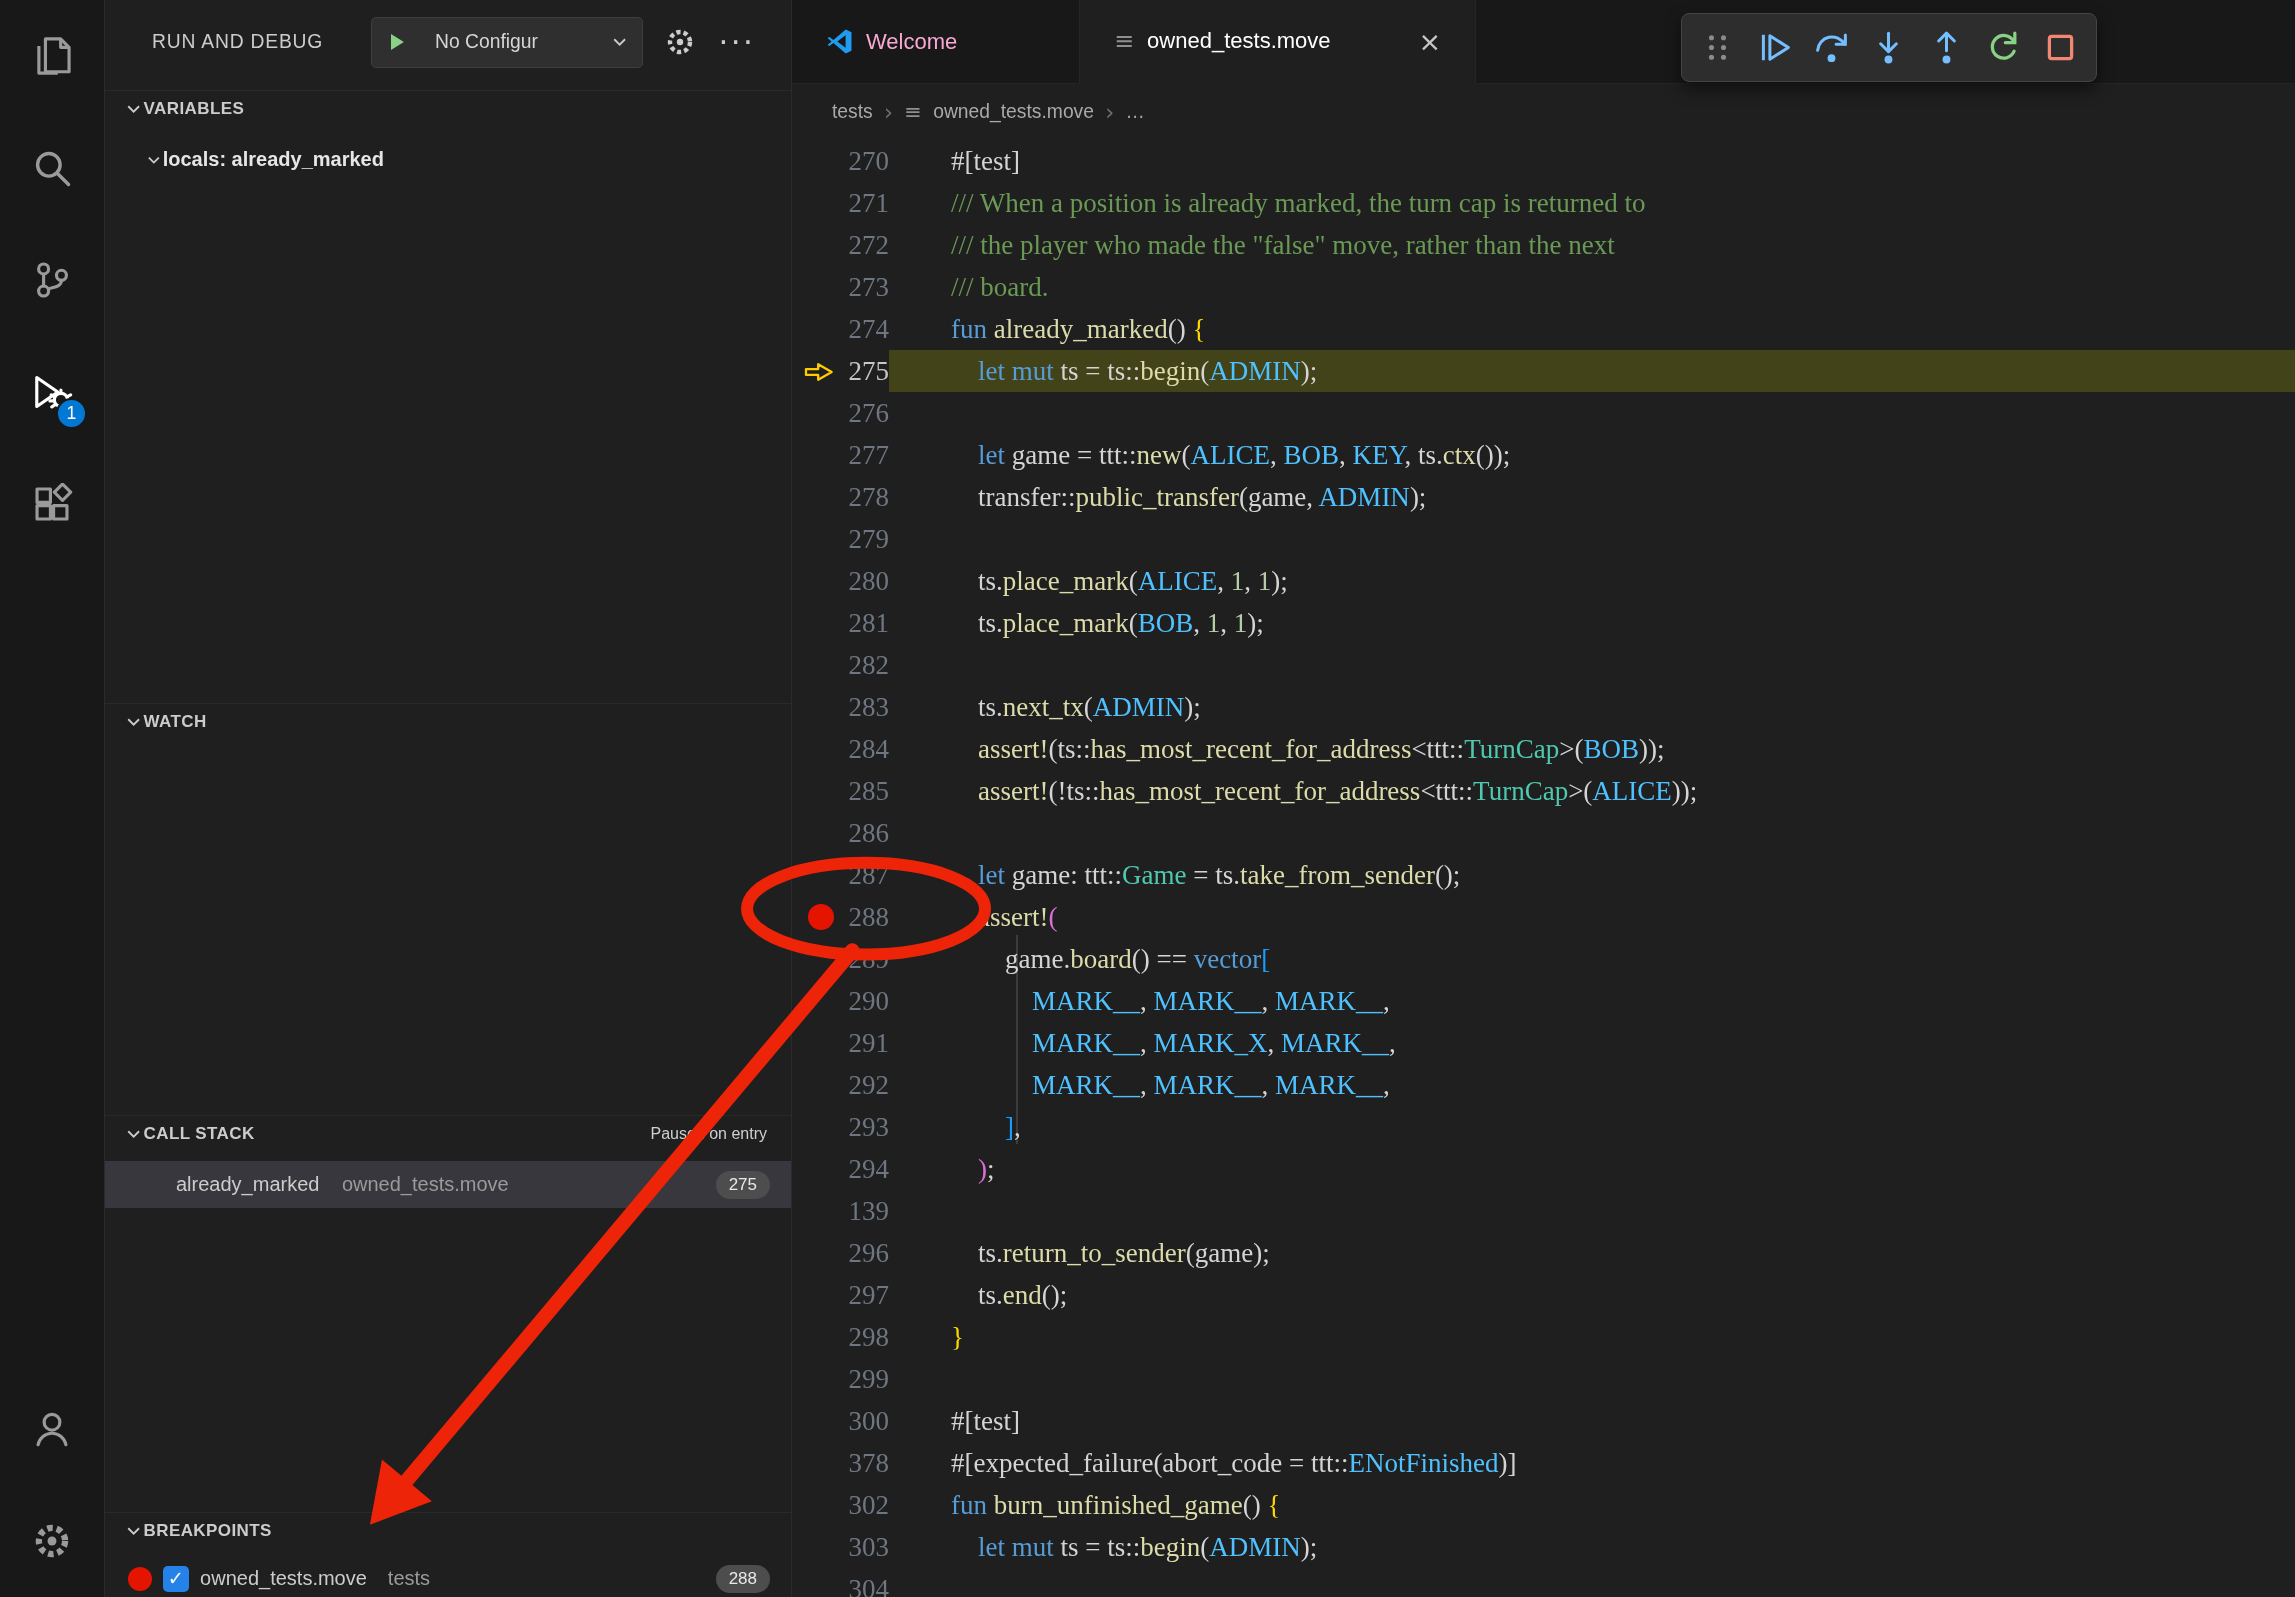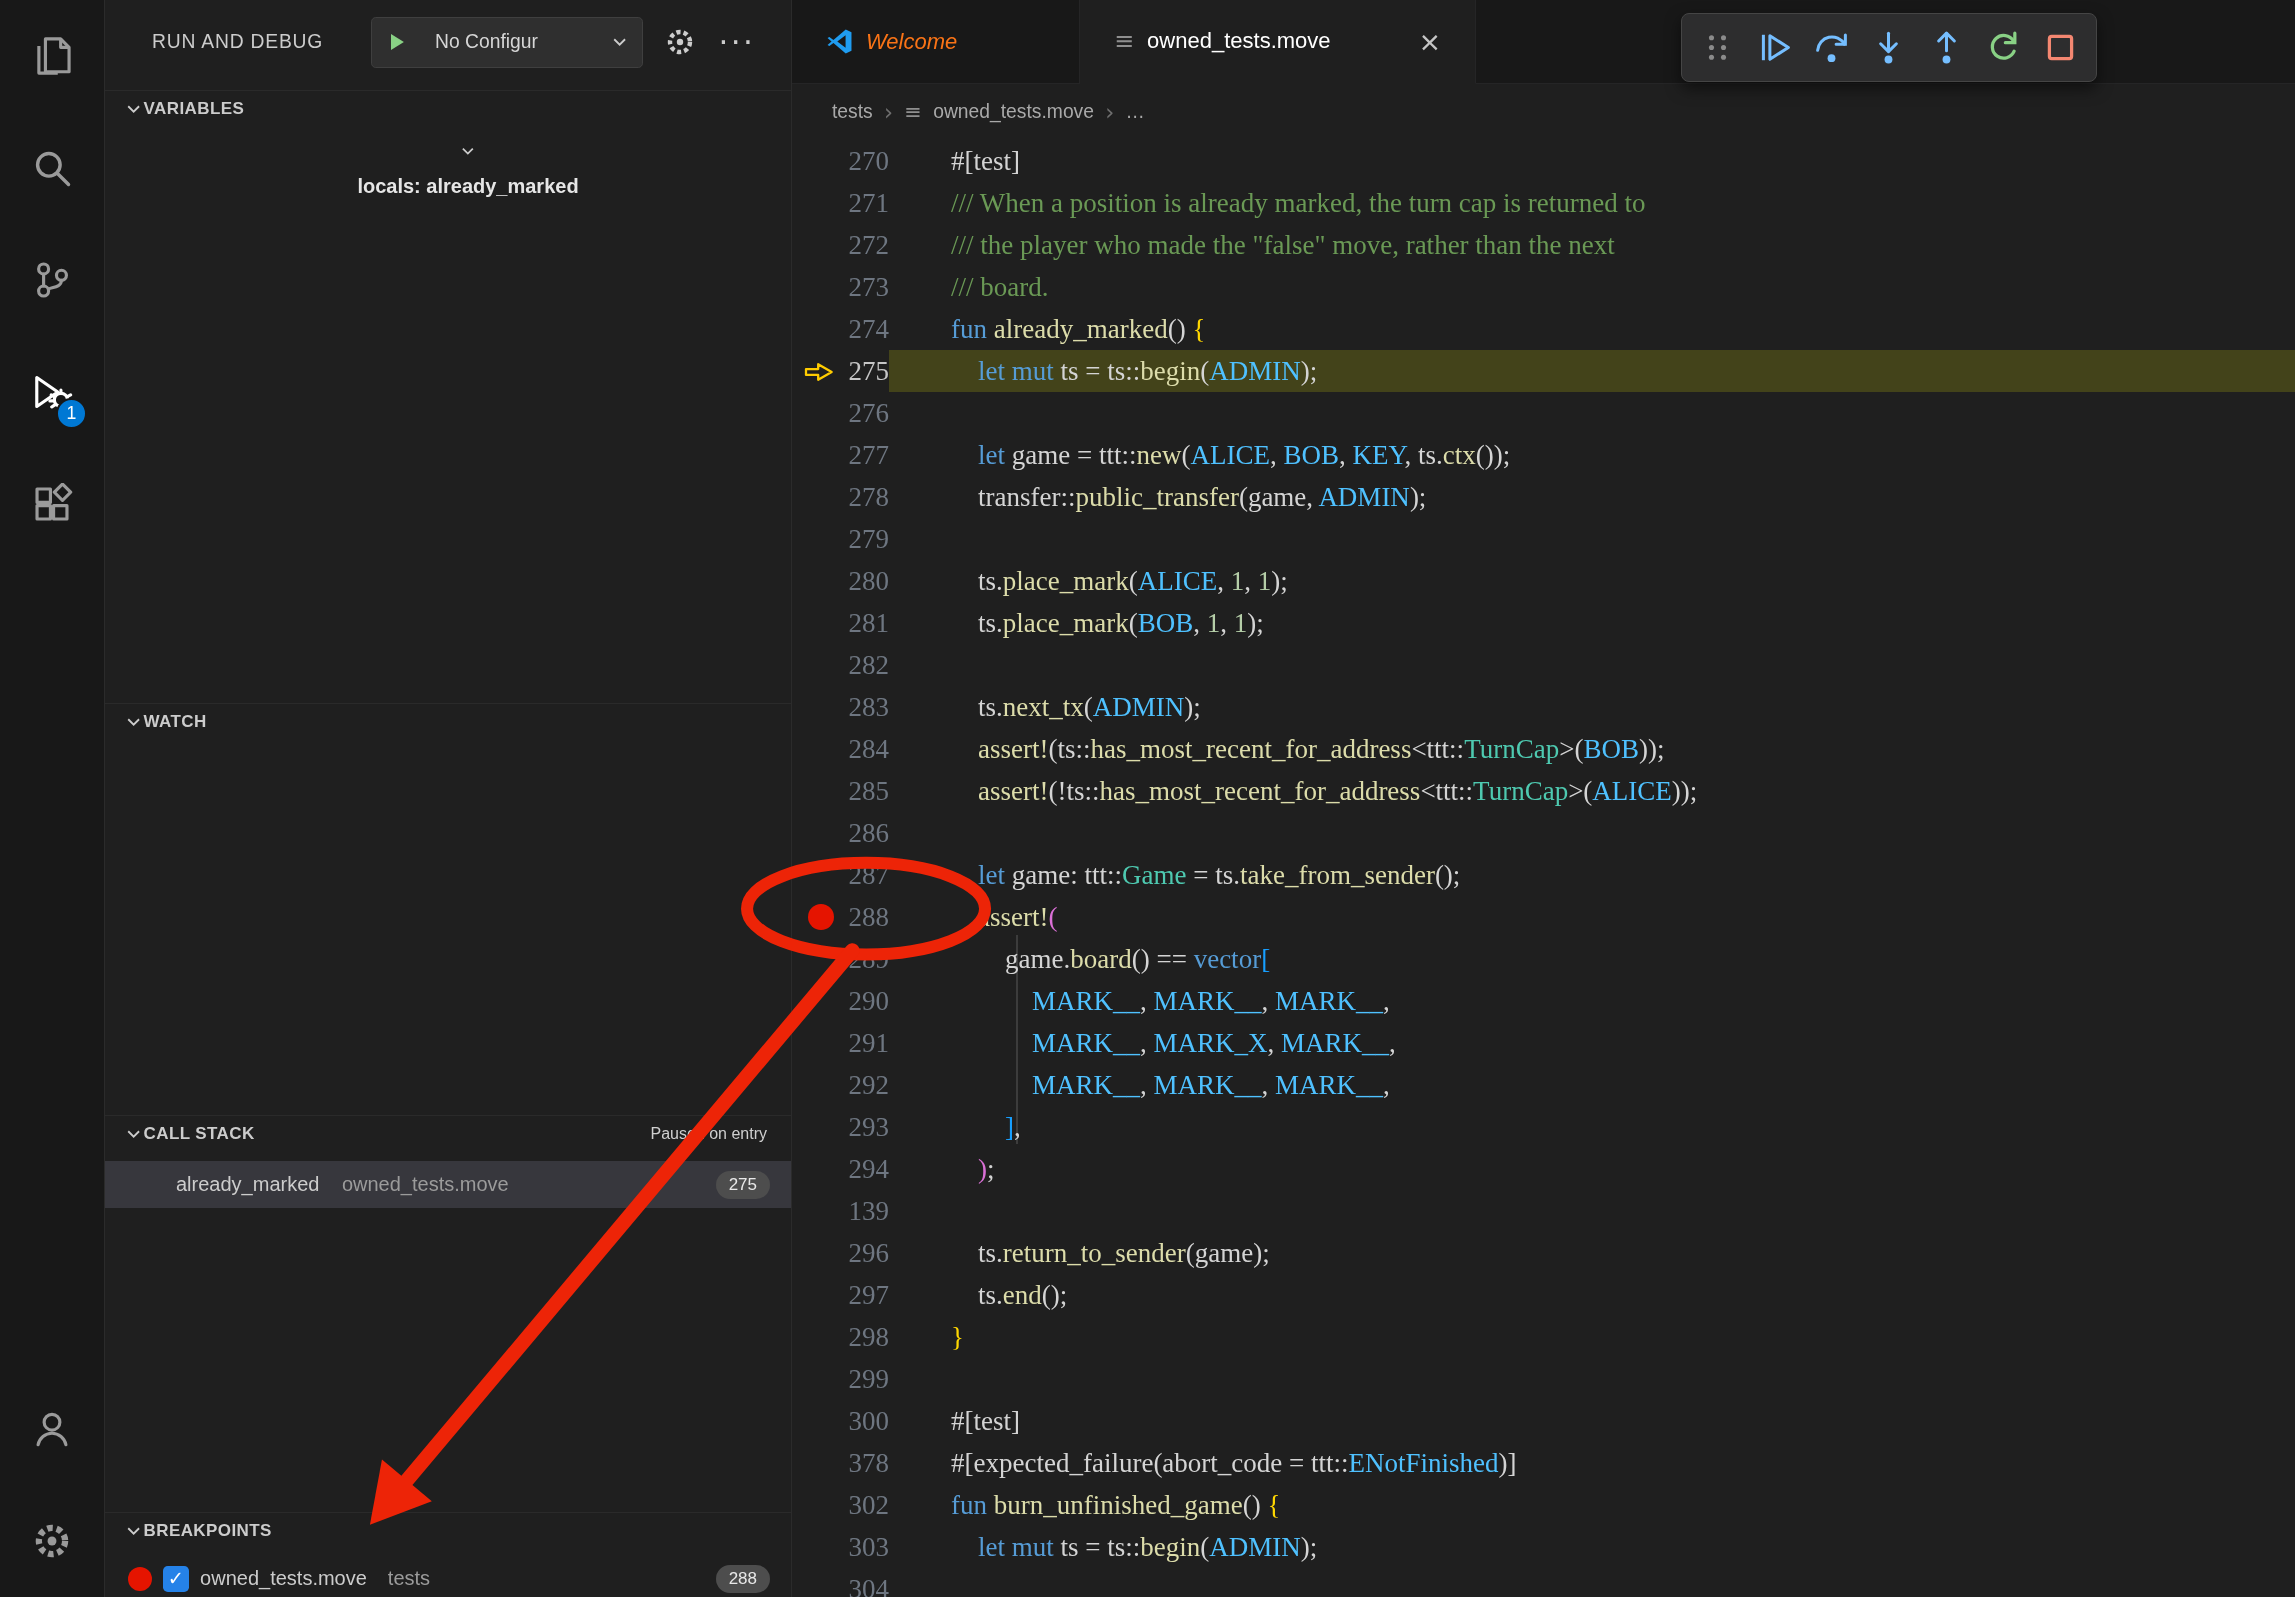--- a/index.html
+++ b/index.html
@@ -36,22 +36,22 @@
   .section-header { position: absolute; left: 0; right: 0; height: 37px; display: flex; align-items: center;
                     padding-left: 19.3px; font-size: 17px; font-weight: 700; letter-spacing: 0.4px;
                     color: #cccccc; border-top: 0.8px solid rgba(255,255,255,.05); cursor: pointer; }
   .sec-variables { top: 90px; }
   .sec-watch { top: 703px; }
   .sec-callstack { top: 1115px; }
   .sec-breakpoints { top: 1512px; }
   .sec-status { margin-left: auto; padding-right: 24px; font-weight: 400; font-size: 16px; color: #cfcfcf; letter-spacing: 0; }
 
   .locals-row { position: absolute; top: 142px; left: 0; right: 0; height: 35px; display: flex;
-                align-items: center; gap: 15px; padding-left: 40px; font-size: 20px; font-weight: 700;
-                color: #e6e6e6; cursor: pointer; flex-direction: column; }
+                align-items: center; gap: 0; padding-left: 40px; font-size: 20px; font-weight: 700;
+                color: #e6e6e6; cursor: pointer; }
 
   .frame-row { position: absolute; top: 1161px; left: 0; right: 0; height: 47px; background: #37373d;
                display: flex; align-items: center; gap: 22.5px; padding: 0 21px 0 71px; font-size: 20px; cursor: pointer; }
   .frame-file { color: #9b9b9b; }
   .pill { margin-left: auto; background: var(--c-badge_bg, #4d4d4d); color: #e8e8e8; border-radius: 17.7px;
           padding: 4px 13px; font-size: 17px; }
 
   .bp-row { position: absolute; top: 1559px; left: 0; right: 0; height: 39px; display: flex;
             align-items: center; gap: 11.3px; padding: 0 21px 0 22.5px; font-size: 20px; cursor: pointer; }
   .bp-red { width: 24px; height: 24px; border-radius: 50%; background: var(--c-breakpoint, #e51400); flex-shrink: 0; }
@@ -61,21 +61,21 @@
   .bp-dir { color: #9b9b9b; margin-left: 9.7px; }
 
   .chev { flex-shrink: 0; }
 
   
   .editor { flex: 1; min-width: 0; display: flex; flex-direction: column; background: #1f1f1f; }
   .tabbar { height: 84px; background: #181818; border-bottom: 0.8px solid #252526;
             display: flex; align-items: stretch; position: relative; }
   .tab { display: flex; align-items: center; gap: 13px; padding: 0 34px; font-size: 22px;
          border-right: 0.8px solid #252526; cursor: pointer; white-space: nowrap; }
-  .tab.inactive { color: #f97316; background: #181818; min-width: 288px; font-style: italic; }
+  .tab.inactive { color: #f9a8d4; background: #181818; min-width: 288px; }
   .tab.active { color: #ffffff; background: #1f1f1f; min-width: 396px; margin-bottom: -0.8px; border-bottom: 0.8px solid #1f1f1f; }
   .tab .ficon { font-family: "DejaVu Sans", sans-serif; font-size: 24px; color: #8f8f8f; }
   .tab .close { margin-left: auto; font-family: "DejaVu Sans", sans-serif; font-size: 27px; color: #c5c5c5; cursor: pointer; }
   .tab svg.logo { width: 27px; height: 27px; }
 
   .debug-toolbar { position: absolute; left: 889px; top: 13px; width: 416px; height: 69px;
                    background: #2d2d2e; border: 0.8px solid #454545; border-radius: 8px;
                    box-shadow: 0 6.4px 14.5px rgba(0,0,0,.5); display: flex; align-items: center;
                    justify-content: space-around; padding: 0 6.4px; z-index: 5; }
   .dt-btn { width: 50px; height: 50px; display: flex; align-items: center; justify-content: center;

